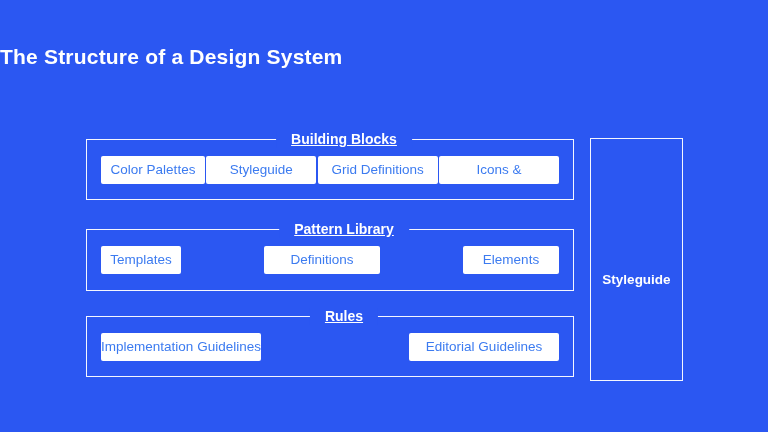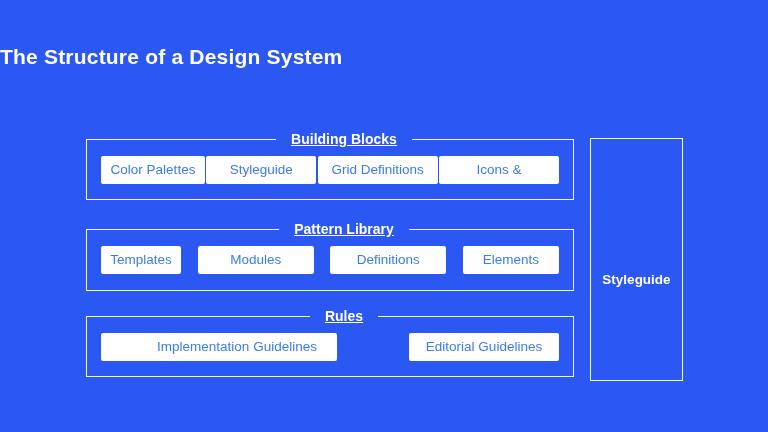--- a/index.html
+++ b/index.html
@@ -82,21 +82,21 @@
     color: #FFFFFF;
     font-size: 13.5px;
     font-weight: 700;
     margin-top: 39px;
   }
   .s1 { top: 139px; height: 61px; }
   .s2 { top: 229px; height: 62px; }
   .s3 { top: 316px; height: 61px; }
   .w104 { width: 104px; } .w110 { width: 110px; } .w120 { width: 120px; } .w98 { width: 120px; }
   .w102 { width: 80px; } .w116 { width: 116px; } .w92 { width: 96px; }
-  .w101 { width: 101px; } .w180 { width: 200px; padding-left: 36px; } .w162 { width: 150px; }
+  .w101 { width: 101px; } .w180 { width: 160px; } .w162 { width: 150px; }
 </style>
 </head>
 <body>
 
 <div class="canvas">
 
   <div class="page-title">The Structure of a Design System</div>
 
   <div class="section s1">
     <div class="section-label">Building Blocks</div>
@@ -105,21 +105,20 @@
       <div class="item w110">Styleguide</div>
       <div class="item w120">Grid Definitions</div>
       <div class="item w98">Icons &amp;</div>
     </div>
   </div>
 
   <div class="section s2">
     <div class="section-label">Pattern Library</div>
     <div class="row">
       <div class="item w102">Templates</div>
-      <div class="item w116">Modules</div>
       <div class="item w116">Definitions</div>
       <div class="item w92">Elements</div>
     </div>
   </div>
 
   <div class="section s3">
     <div class="section-label">Rules</div>
     <div class="row">
       <div class="item w180">Implementation Guidelines</div>
       <div class="item w162">Editorial Guidelines</div>

